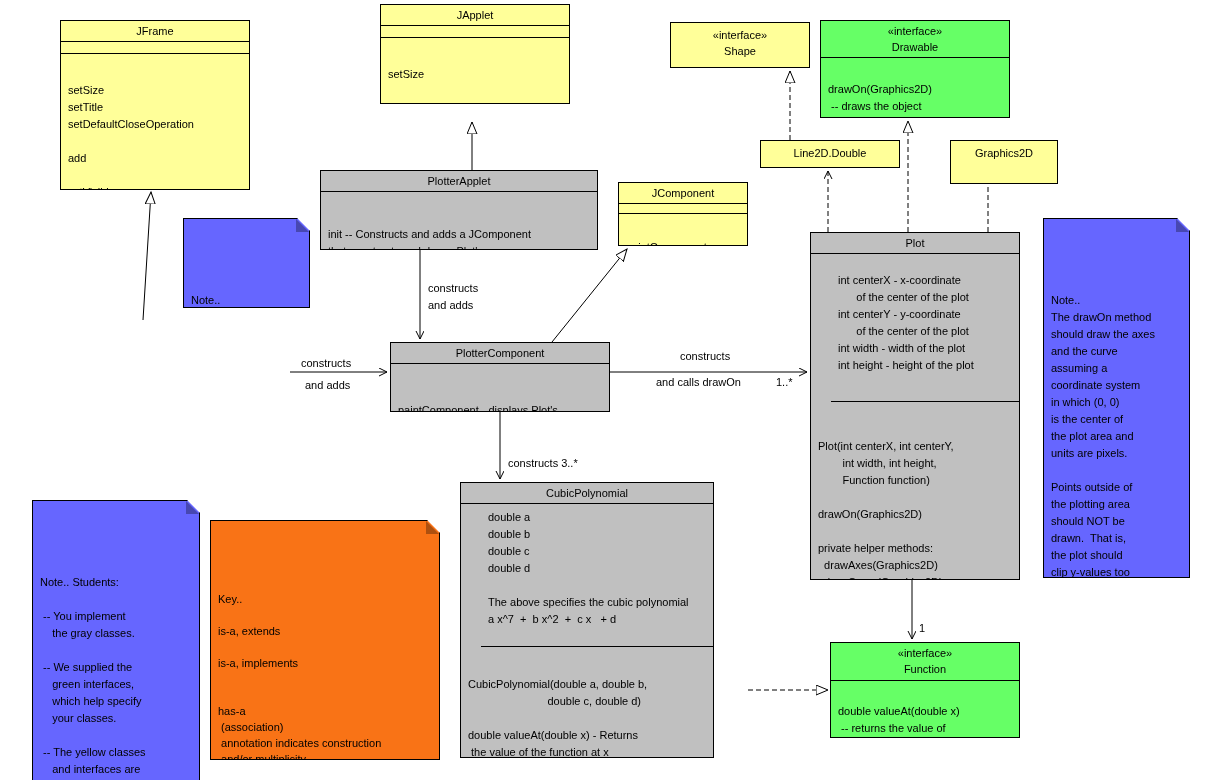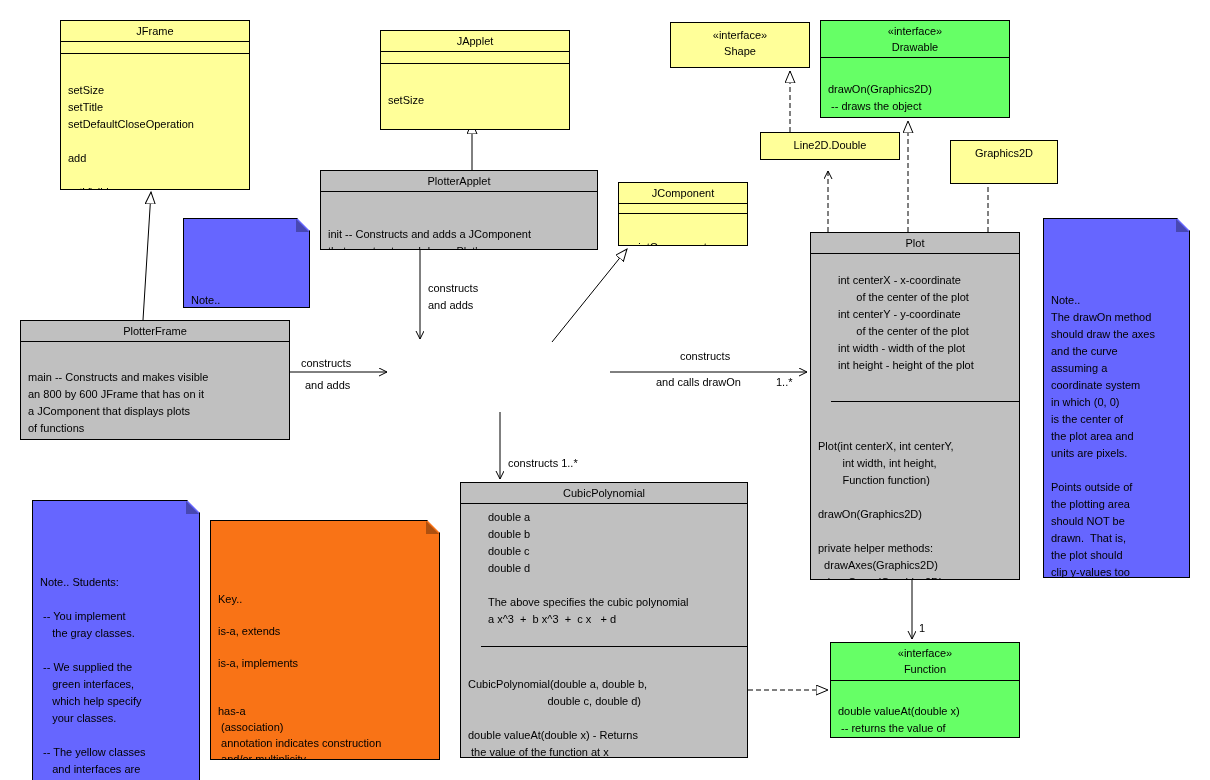--- a/index.html
+++ b/index.html
@@ -87,98 +87,95 @@
     <div class="uml-empty" style="height:12px"></div>
     <div class="uml-body" style="padding-top:8px">setSize
 setTitle
 setDefaultCloseOperation
 
 add
 
 setVisible</div>
   </div>
 
-  <div class="uml-class yellow" style="left:380px;top:30px;width:190px;height:100px">
+  <div class="uml-class yellow" style="left:380px;top:4px;width:190px;height:100px">
     <div class="uml-title">JApplet</div>
     <div class="uml-empty" style="height:12px"></div>
     <div class="uml-body" style="padding-top:8px">setSize
 
 add</div>
   </div>
 
   <div class="uml-class yellow" style="left:670px;top:22px;width:140px;height:46px">
     <div class="uml-title no-sep" style="padding-top:4px">«interface»
 Shape</div>
   </div>
 
   <div class="uml-class green" style="left:820px;top:20px;width:190px;height:98px">
     <div class="uml-title" style="height:37px">«interface»
 Drawable</div>
     <div class="uml-body" style="padding-top:3px">drawOn(Graphics2D)
  -- draws the object
     on the given Graphics2D</div>
   </div>
 
-  <div class="uml-class yellow" style="left:760px;top:132px;width:140px;height:28px">
+  <div class="uml-class yellow" style="left:760px;top:140px;width:140px;height:28px">
     <div class="uml-title no-sep" style="padding-top:4px">Line2D.Double</div>
   </div>
 
   <div class="uml-class yellow" style="left:950px;top:140px;width:108px;height:44px">
     <div class="uml-title no-sep" style="padding-top:4px">Graphics2D</div>
   </div>
 
   <div class="uml-class gray" style="left:320px;top:170px;width:278px;height:80px">
     <div class="uml-title">PlotterApplet</div>
     <div class="uml-body" style="padding-top:14px">init -- Constructs and adds a JComponent
 that constructs and draws Plot's</div>
   </div>
 
   <div class="uml-class yellow" style="left:618px;top:182px;width:130px;height:64px">
     <div class="uml-title">JComponent</div>
     <div class="uml-empty" style="height:10px"></div>
     <div class="uml-body" style="padding-top:5px">paintComponent</div>
   </div>
 
-  <div class="uml-class gray" style="left:20px;top:320px;width:270px;height:120px">
-    <div class="uml-title">PlotterFrame</div>
-    <div class="uml-body" style="padding-top:7px">main -- Constructs and makes visible
-an 800 by 600 JFrame that has on it
-a JComponent that displays plots
-of functions</div>
-  </div>
-
+
+  <div class="uml-class gray" style="left:390px;top:342px;width:220px;height:70px">
+    <div class="uml-title">PlotterComponent</div>
+    <div class="uml-body" style="padding-top:18px">paintComponent - displays Plot's</div>
+  </div>
 
   <div class="uml-class gray" style="left:810px;top:232px;width:210px;height:348px">
     <div class="uml-title">Plot</div>
     <div class="uml-attrs" style="height:148px;padding-top:18px">int centerX - x-coordinate
       of the center of the plot
 int centerY - y-coordinate
       of the center of the plot
 int width - width of the plot
 int height - height of the plot</div>
     <div class="uml-body" style="padding-top:16px">Plot(int centerX, int centerY,
         int width, int height,
         Function function)
 
 drawOn(Graphics2D)
 
 private helper methods:
   drawAxes(Graphics2D)
   drawCurve(Graphics2D)</div>
   </div>
 
-  <div class="uml-class gray" style="left:460px;top:482px;width:288px;height:276px">
+  <div class="uml-class gray" style="left:460px;top:482px;width:254px;height:276px">
     <div class="uml-title">CubicPolynomial</div>
     <div class="uml-attrs" style="height:143px;padding-top:5px">double a
 double b
 double c
 double d
 
 The above specifies the cubic polynomial
-a x^3  +  b x^3  +  c x   + d</div>
+a x^7  +  b x^2  +  c x   + d</div>
     <div class="uml-body" style="padding-top:9px">CubicPolynomial(double a, double b,
                           double c, double d)
 
 double valueAt(double x) - Returns
  the value of the function at x</div>
   </div>
 
   <div class="uml-class green" style="left:830px;top:642px;width:190px;height:96px">
     <div class="uml-title" style="height:38px">«interface»
 Function</div>
@@ -254,16 +251,16 @@
  (dependency)</div>
   </div>
 
   <div class="edge-label" style="left:428px;top:280px">constructs
 and adds</div>
   <div class="edge-label" style="left:301px;top:355px">constructs</div>
   <div class="edge-label" style="left:305px;top:377px">and adds</div>
   <div class="edge-label" style="left:680px;top:348px">constructs</div>
   <div class="edge-label" style="left:656px;top:374px">and calls drawOn</div>
   <div class="edge-label" style="left:776px;top:374px">1..*</div>
-  <div class="edge-label" style="left:508px;top:455px">constructs 1..*</div>
+  <div class="edge-label" style="left:508px;top:455px">constructs 3..*</div>
   <div class="edge-label" style="left:919px;top:620px">1</div>
 
 </div>
 
 </body></html>

